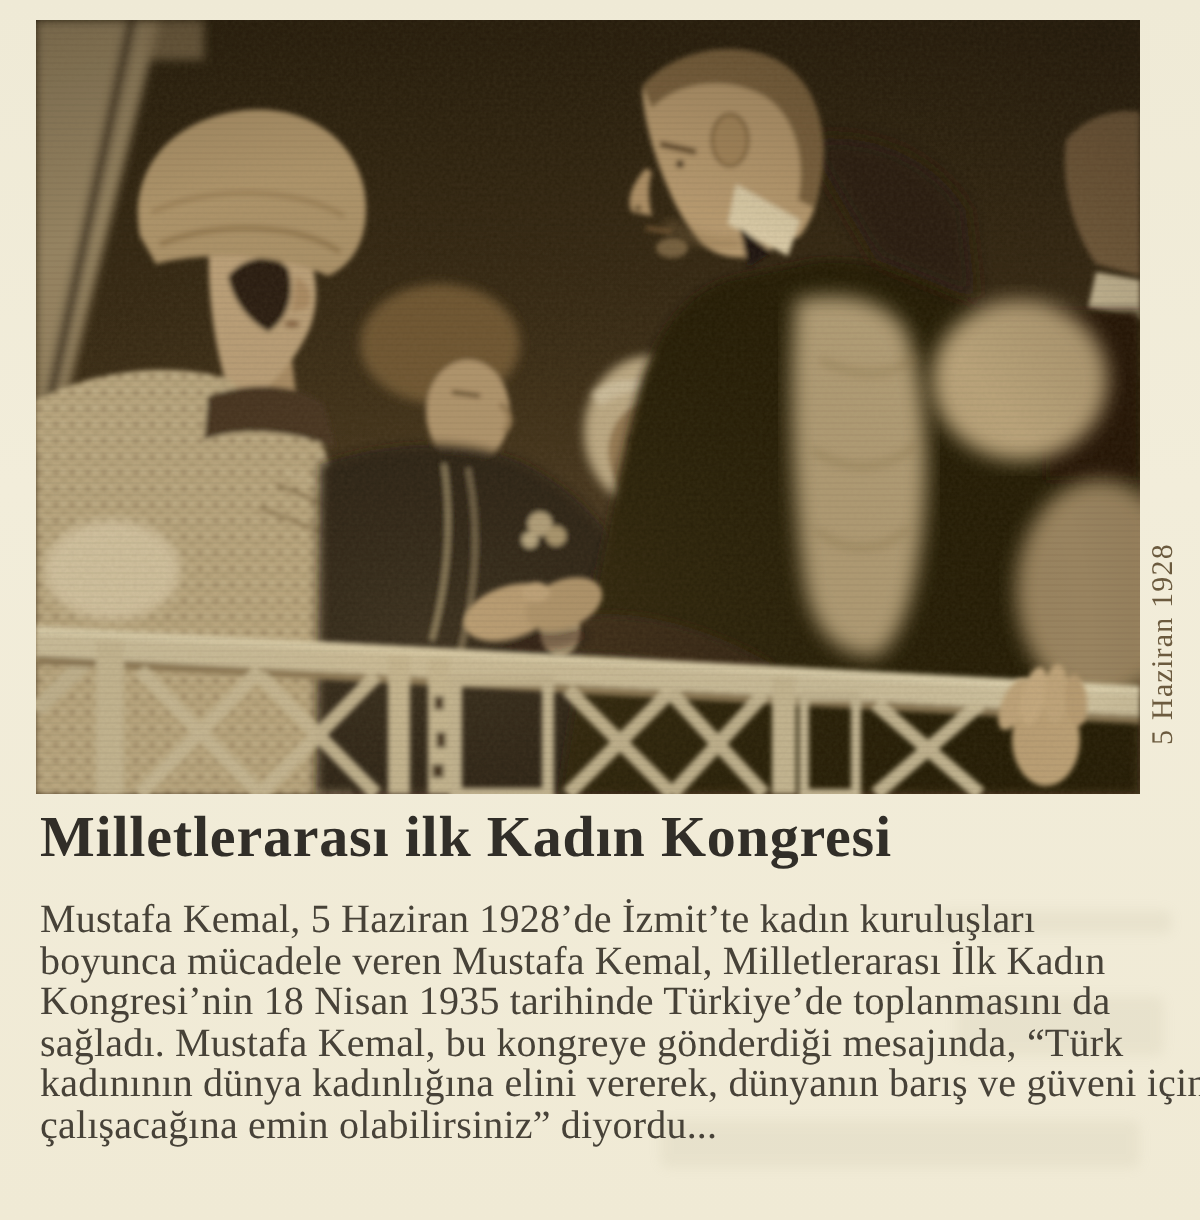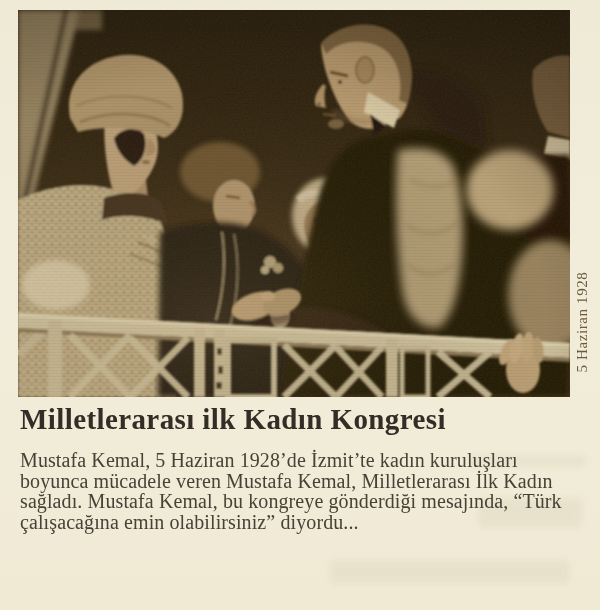--- a/index.html
+++ b/index.html
@@ -223,17 +223,19 @@
 
   <div class="ghost" style="left:468px;top:455px;width:118px;height:12px"></div>
   <div class="ghost" style="left:478px;top:498px;width:104px;height:30px"></div>
   <div class="ghost" style="left:330px;top:560px;width:240px;height:24px"></div>
 
   <h1 class="article-title" style="margin:0;">Milletlerarası ilk Kadın Kongresi</h1>
 
   <div class="article-body">
     <div class="line">Mustafa Kemal, 5 Haziran 1928’de İzmit’te kadın kuruluşları</div>
     <div class="line">boyunca mücadele veren Mustafa Kemal, Milletlerarası İlk Kadın</div>
+    <div class="line">Kongresi’nin 18 Nisan 1935 tarihinde Türkiye’de toplanmasını da</div>
     <div class="line">sağladı. Mustafa Kemal, bu kongreye gönderdiği mesajında, “Türk</div>
+    <div class="line">kadınının dünya kadınlığına elini vererek, dünyanın barış ve güveni için</div>
     <div class="line">çalışacağına emin olabilirsiniz” diyordu...</div>
   </div>
 
 </div>
 
 </body></html>

